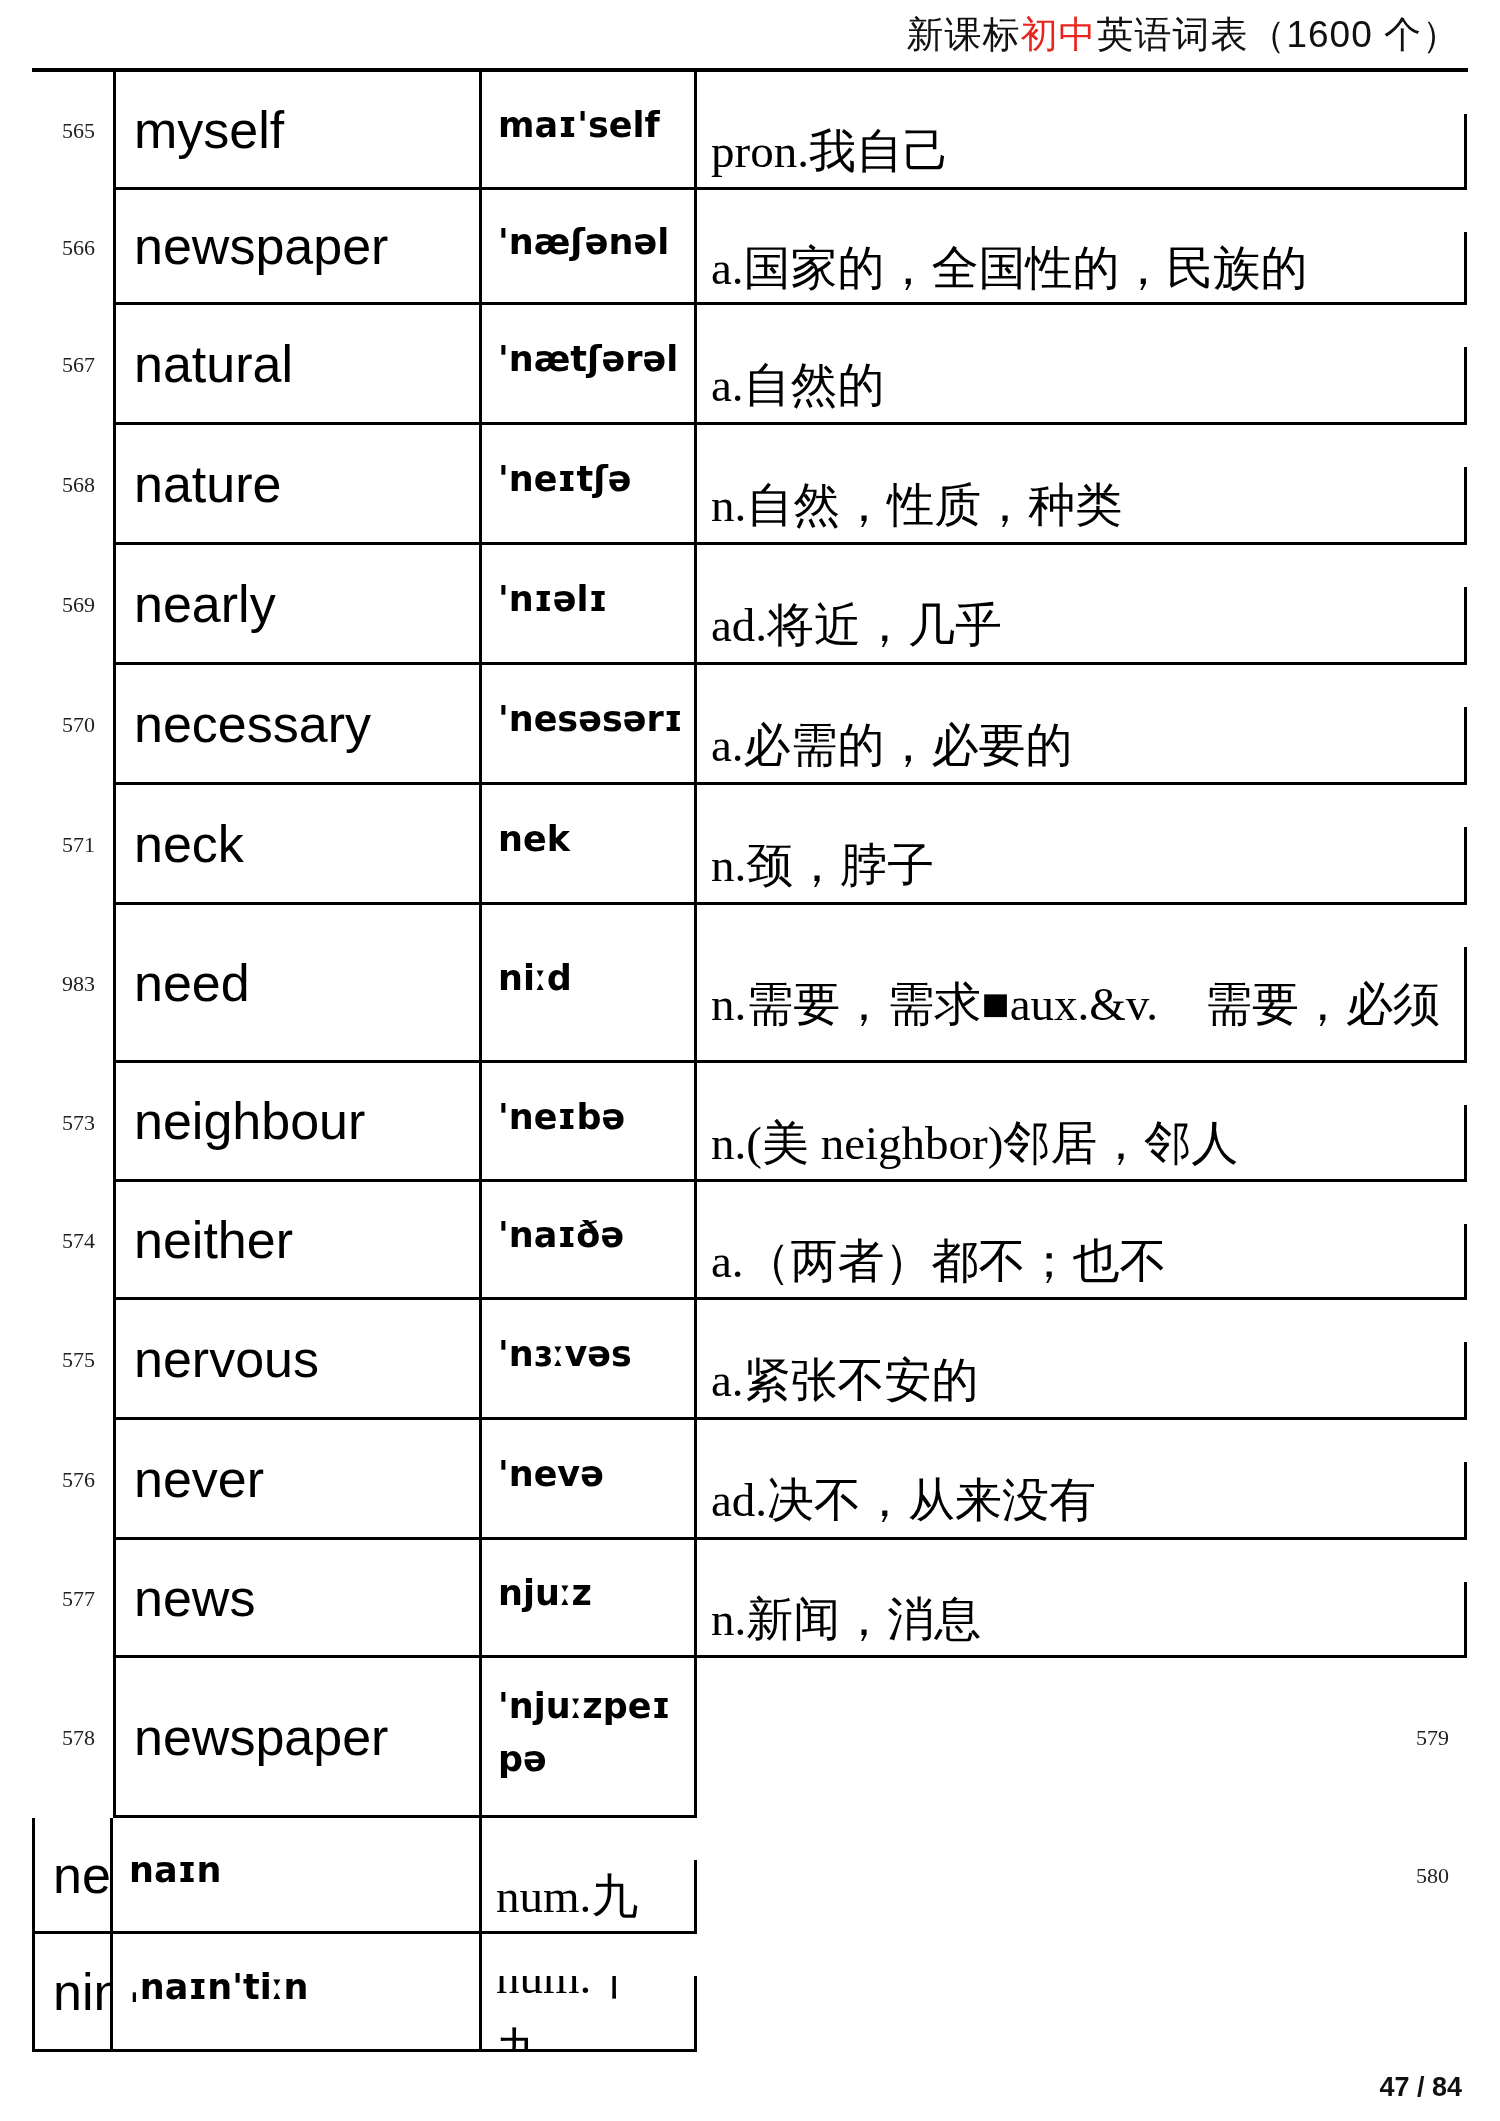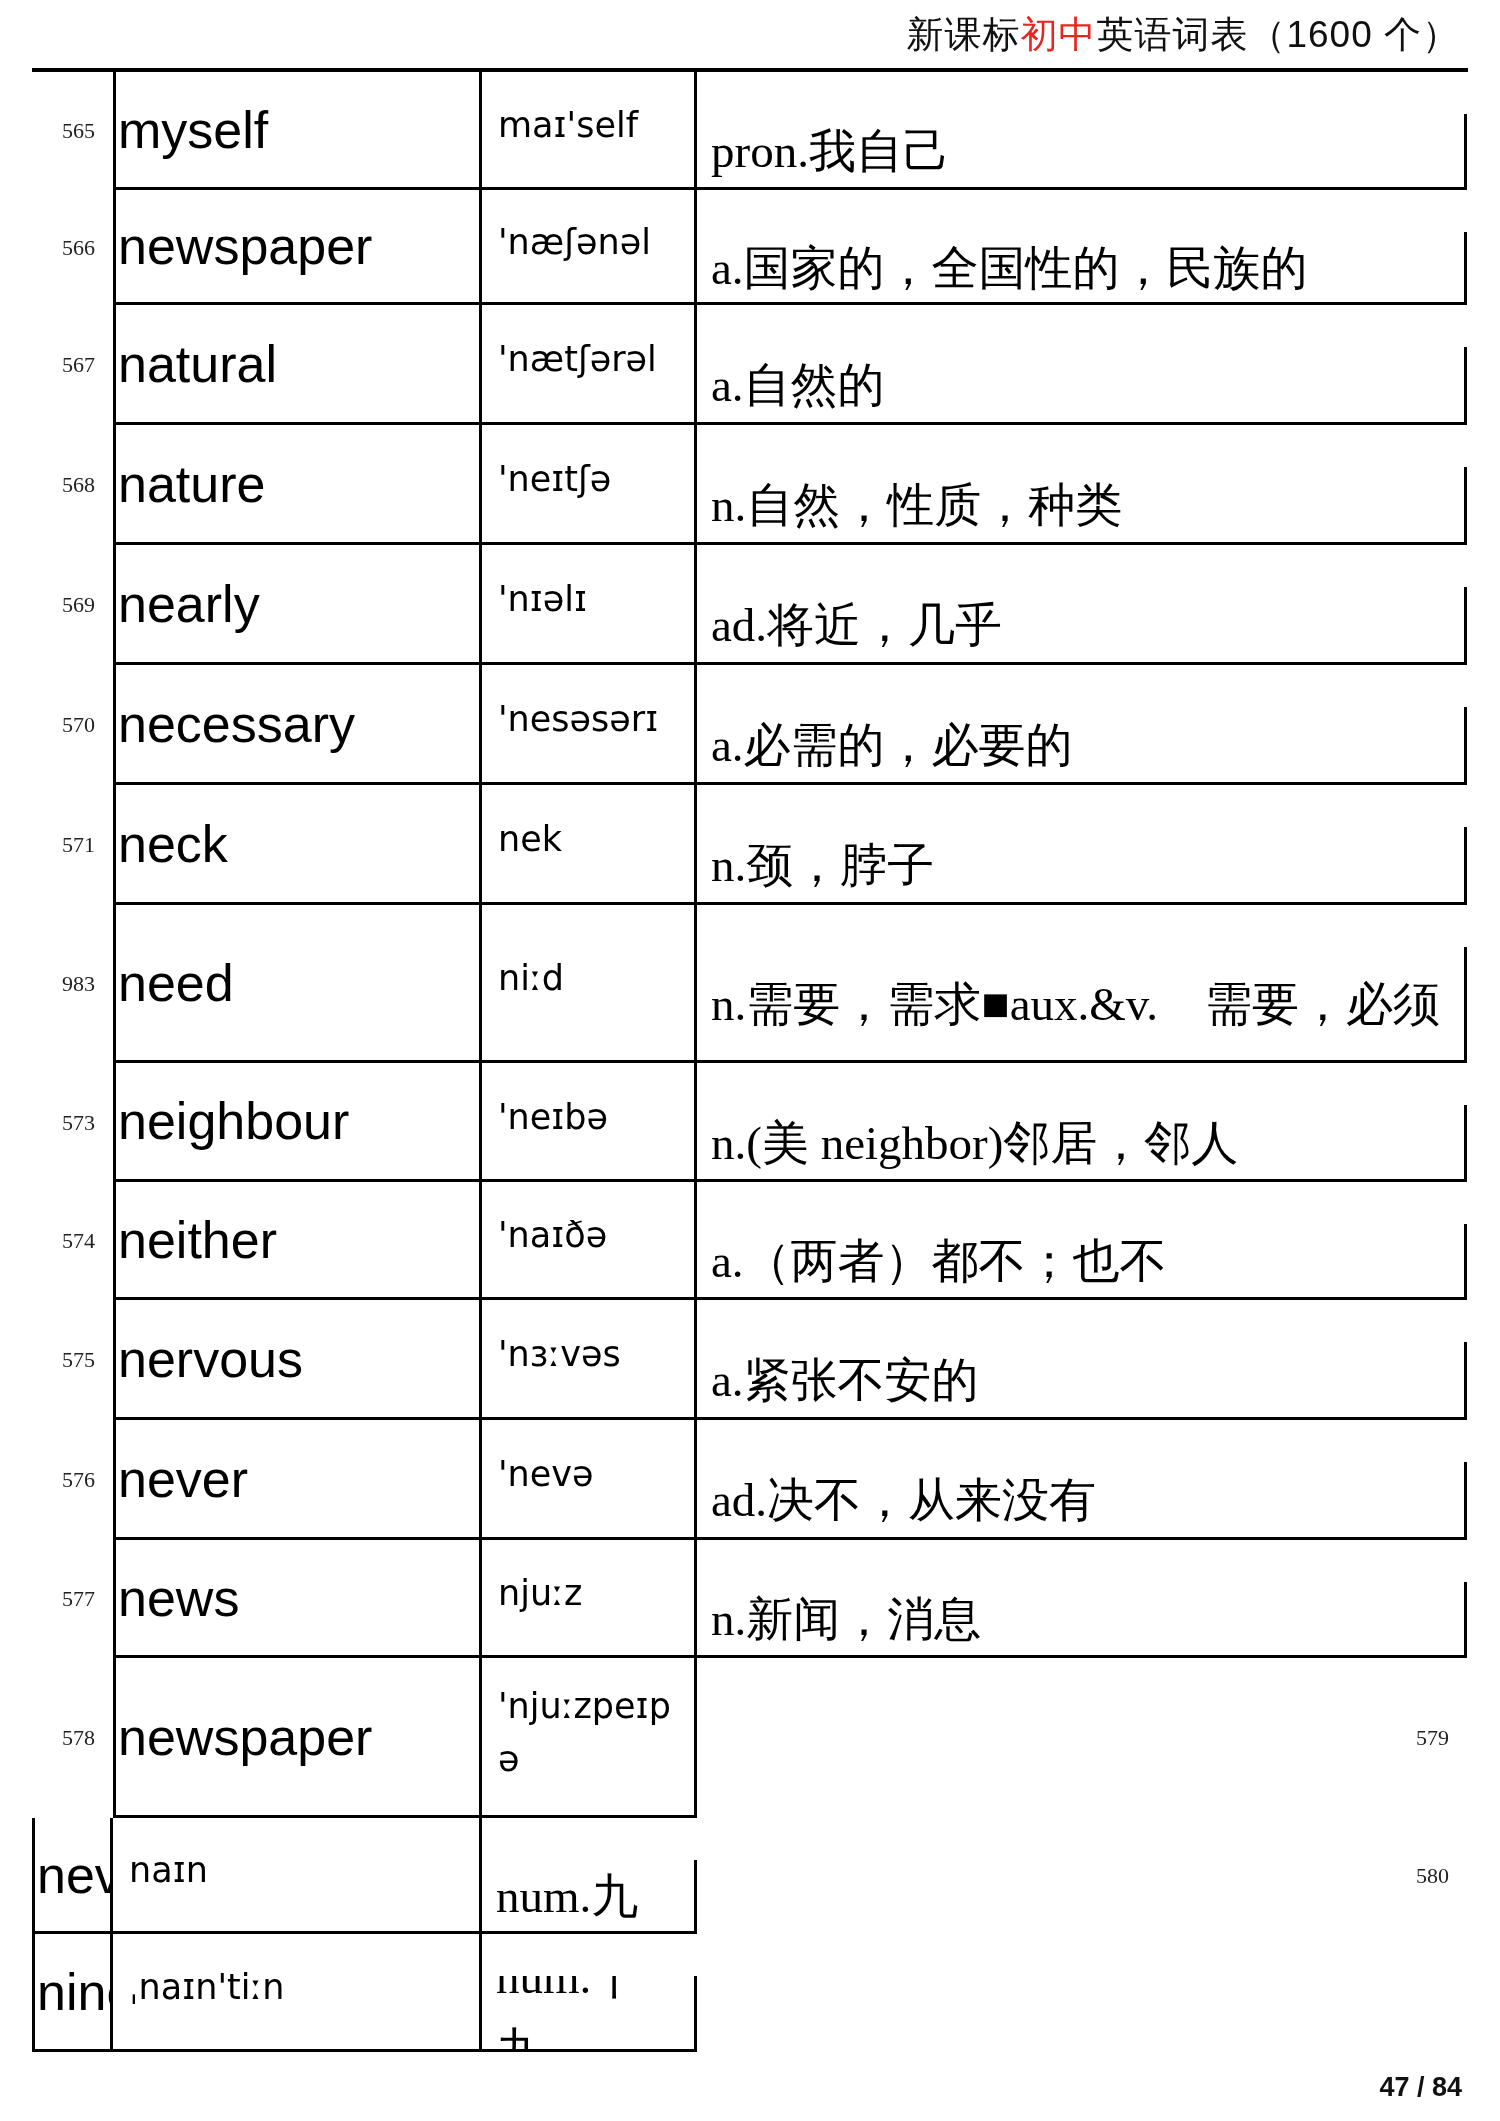--- a/index.html
+++ b/index.html
@@ -55,33 +55,34 @@
     justify-content: flex-end;
     padding-right: 18px;
     font-family: "Liberation Serif", serif;
     font-size: 22px;
     color: #222222;
   }
   .c-word {
     border-left: 3px solid #000;
     border-right: 3px solid #000;
     border-bottom: 3px solid #000;
-    padding-left: 2px;
+    padding-left: 18px;
     font-family: "Liberation Sans", sans-serif;
     font-size: 52px;
     text-align: center;
   }
   .c-phon {
     border-right: 3px solid #000;
     border-bottom: 3px solid #000;
     padding: 0 10px 8px 16px;
     font-family: "DejaVu Sans", sans-serif;
     font-size: 35px;
     line-height: 1.5;
     word-break: break-all;
+    font-weight: bold;
   }
   .c-mean {
     border-right: 3px solid #000;
     border-bottom: 3px solid #000;
     padding: 2px 12px 0 14px;
     font-family: "Liberation Serif", serif;
     font-size: 47px;
     line-height: 1.55;
     margin-top: 42px;
   }

